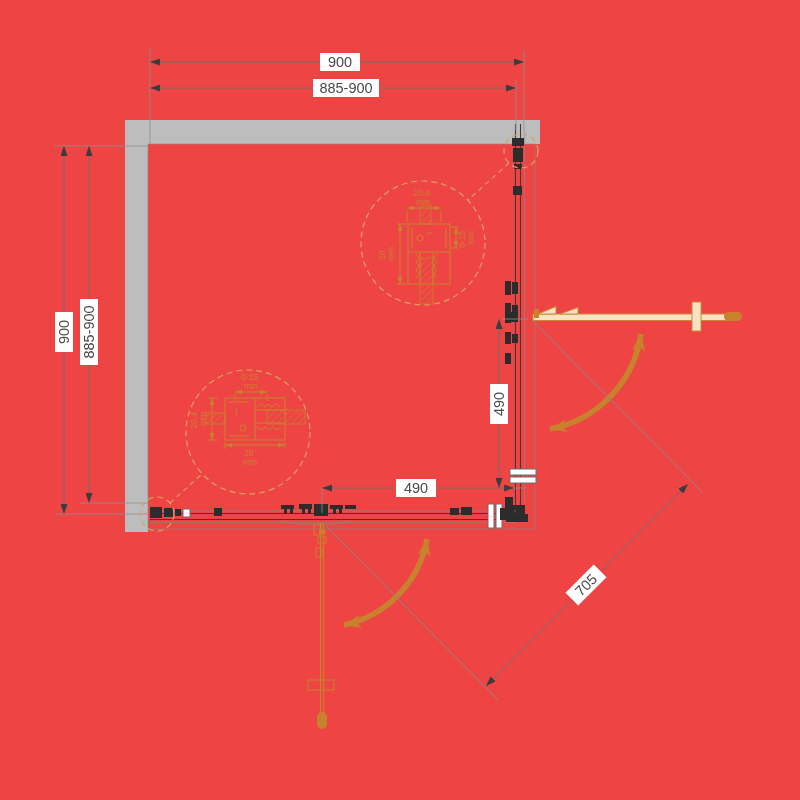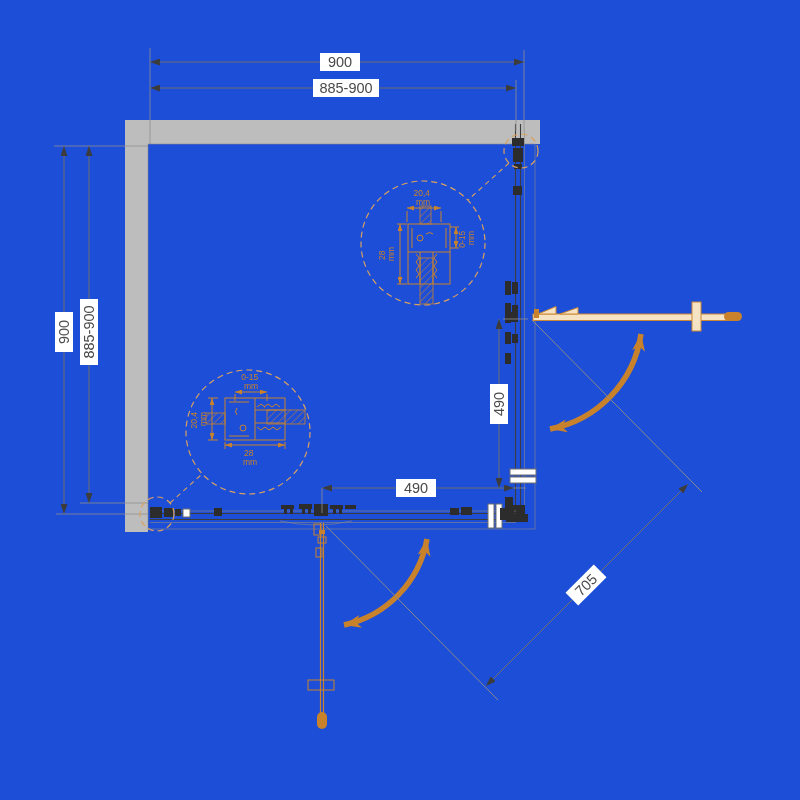--- a/index.html
+++ b/index.html
@@ -1,16 +1,16 @@
 <!DOCTYPE html>
 <html><head>
 <meta charset="utf-8">
 <style>
   html,body{margin:0;padding:0;background:#fff;}
-  #canvas{position:relative;width:800px;height:800px;background:#1d4ed8;overflow:hidden;
+  #canvas{position:relative;width:800px;height:800px;background:#ef4444;overflow:hidden;
           font-family:"Liberation Sans", sans-serif;}
   svg{position:absolute;left:0;top:0;}
   .dim-line{stroke:#6e6e6e;stroke-width:1;fill:none;}
   .ext-line{stroke:#8f8f8f;stroke-width:0.8;fill:none;}
   .ref-line{stroke:#8a8a8a;stroke-width:1;fill:none;}
   .dim-text{font:14.5px "Liberation Sans", sans-serif;fill:#4a4a4a;}
   .frame-line{stroke:#3c3c3c;stroke-width:1.1;fill:none;}
   .frame-thin{stroke:#8a8a8a;stroke-width:0.6;fill:none;}
   .hw{fill:#2c2c2c;stroke:none;}
   .hw-out{fill:#ffffff;stroke:#6e6e6e;stroke-width:1;}

